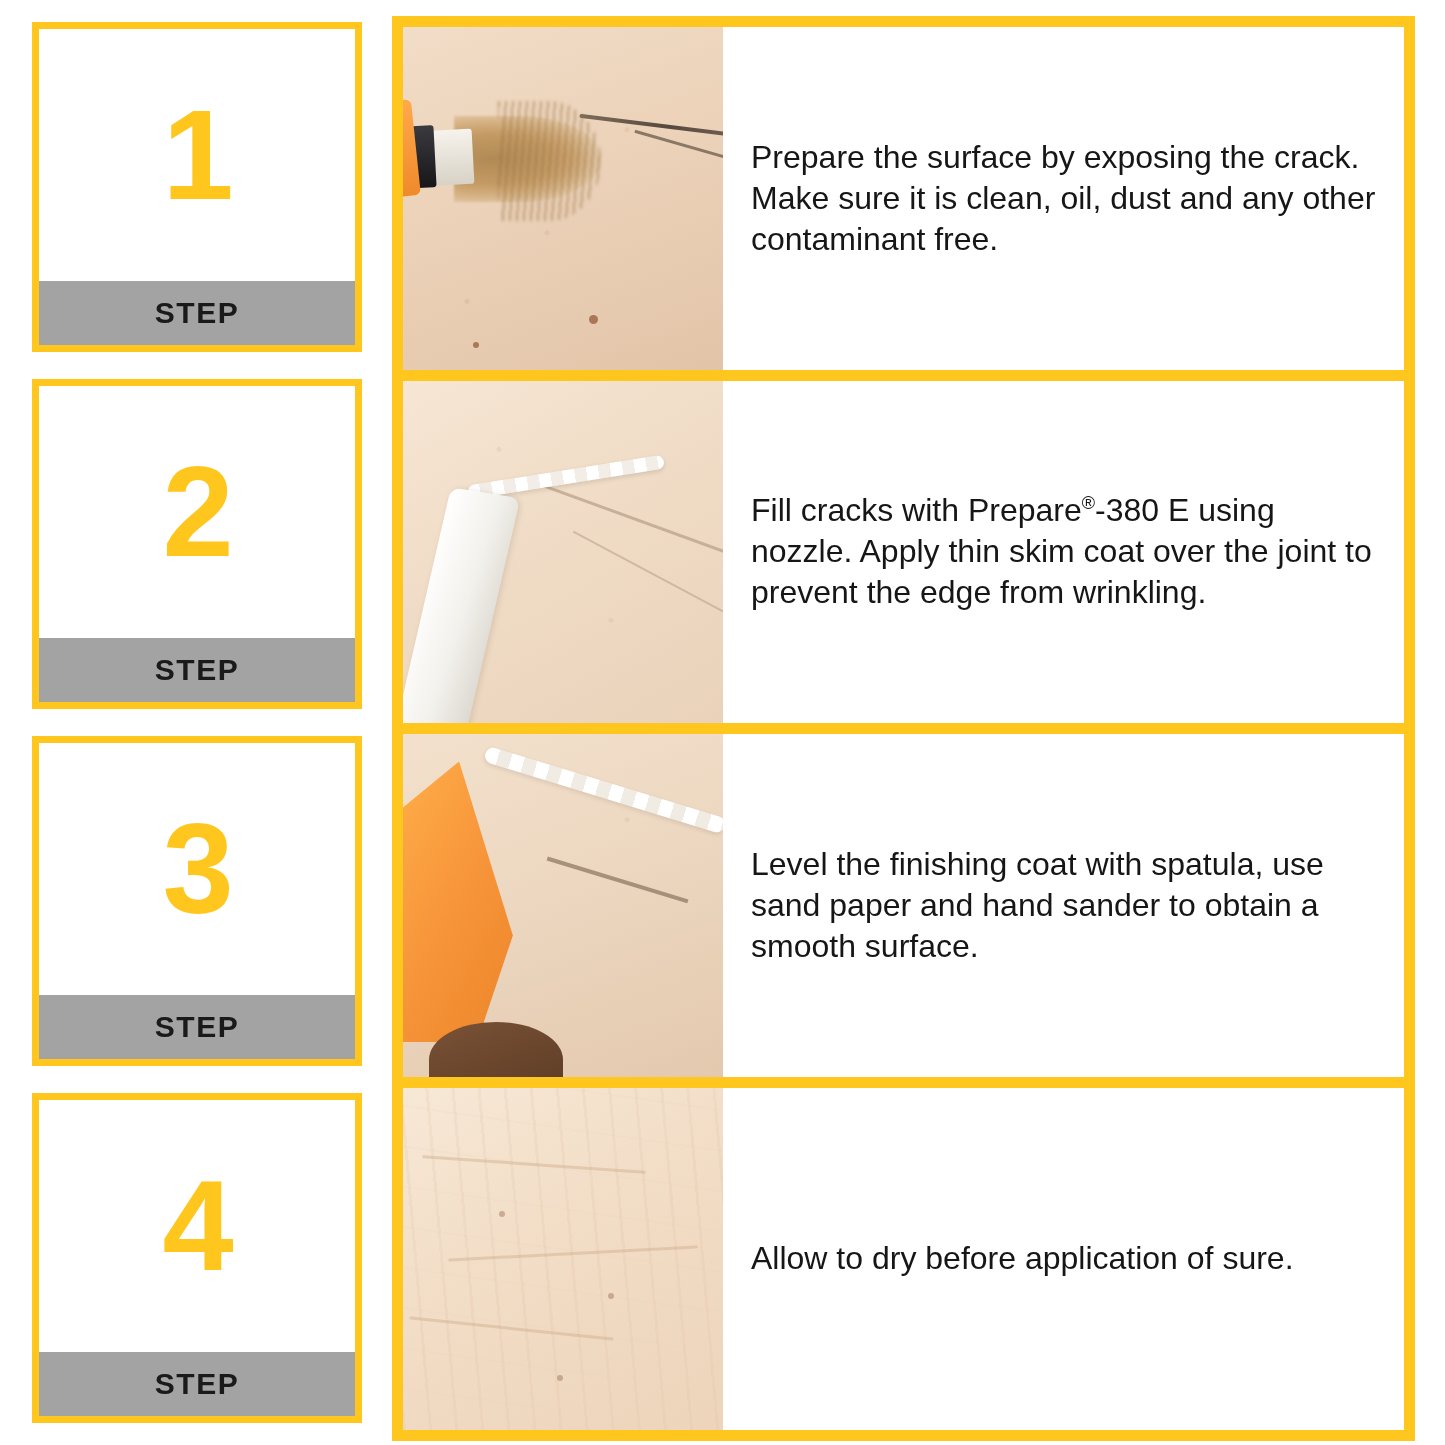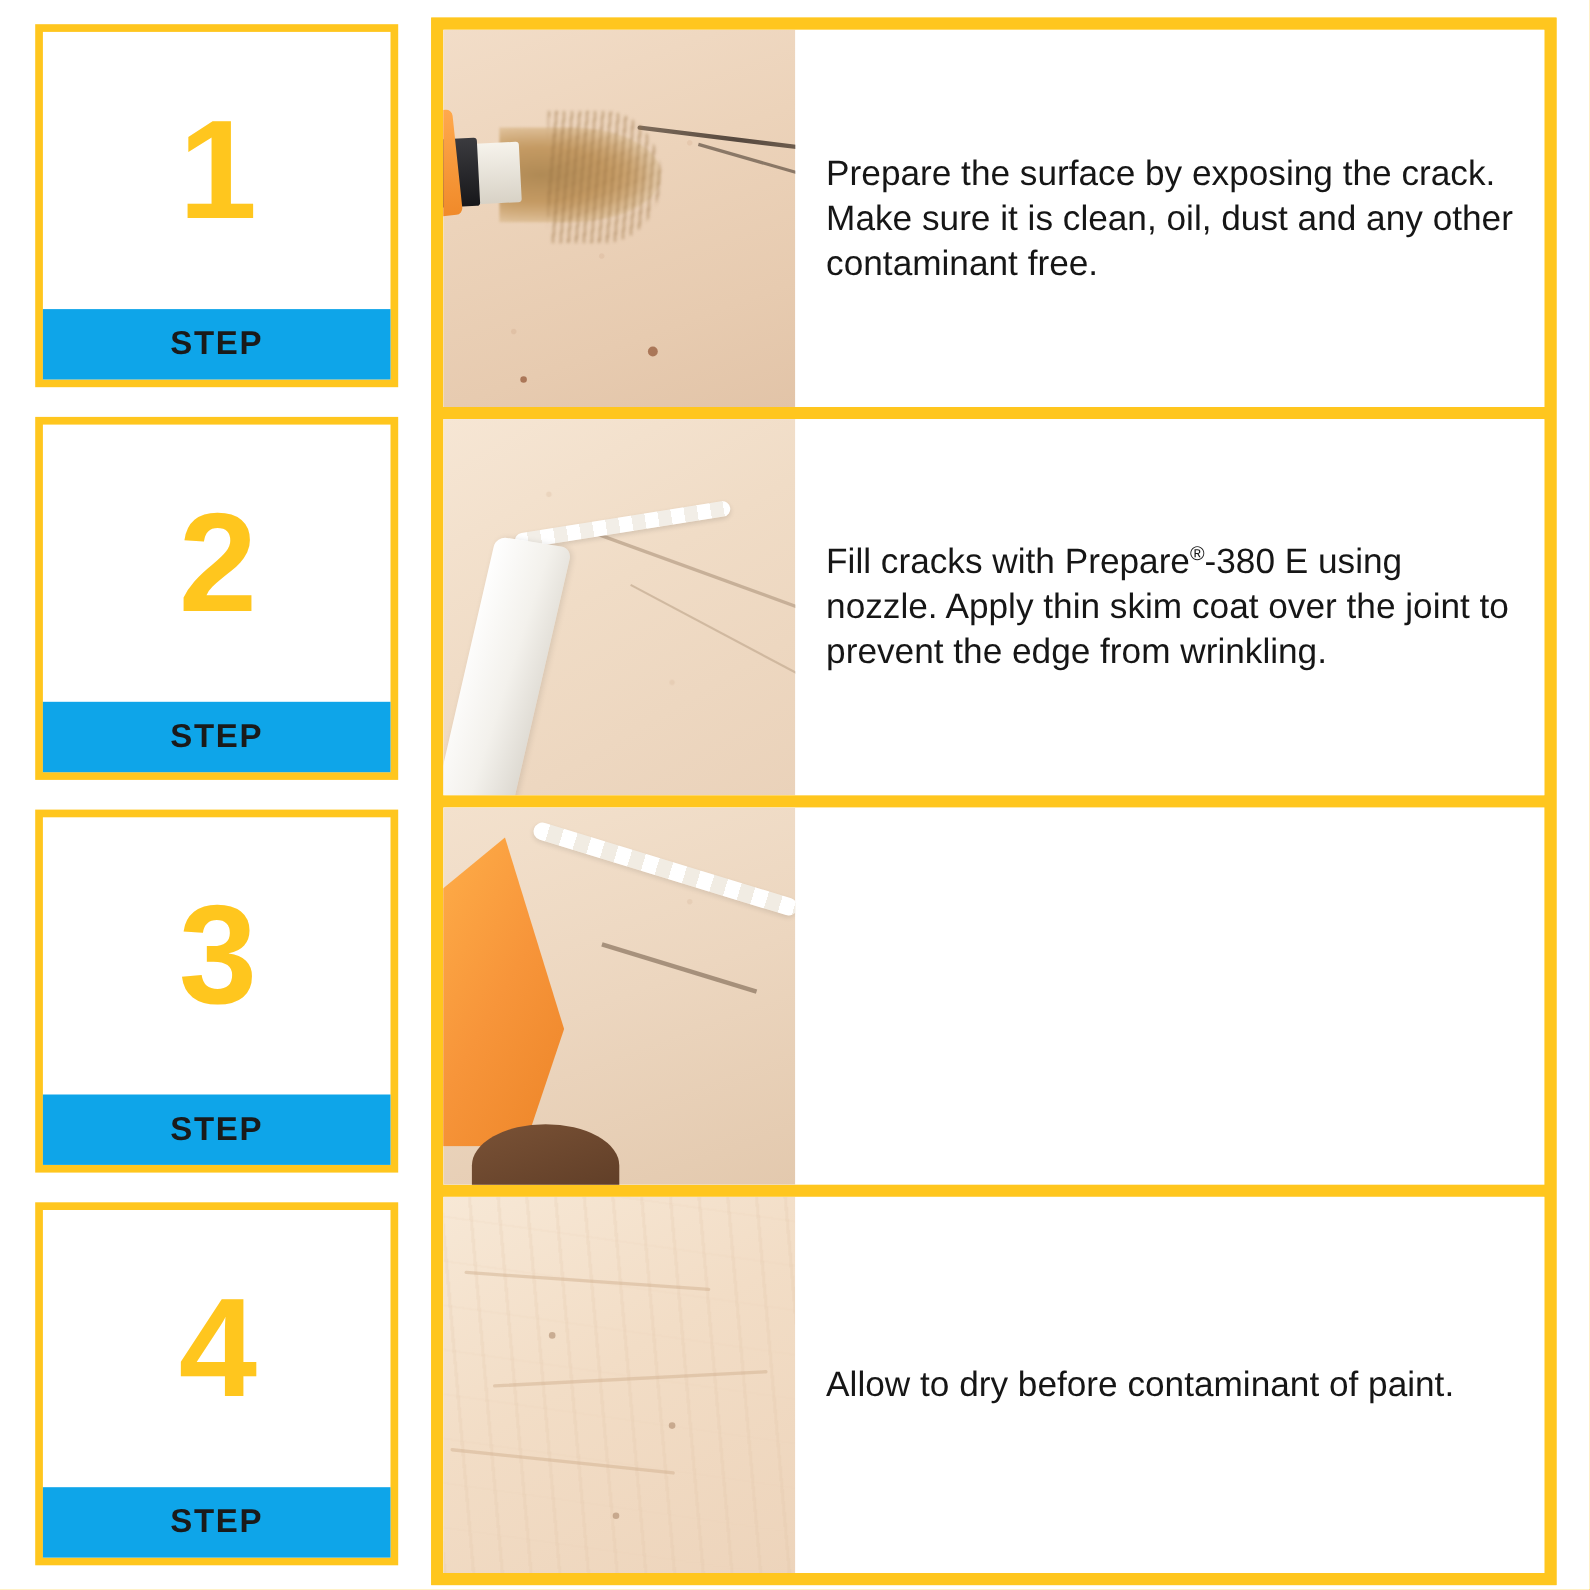--- a/index.html
+++ b/index.html
@@ -46,21 +46,21 @@
     align-items: center;
     justify-content: center;
     color: #FFC61E;
     font-size: 128px;
     font-weight: bold;
     line-height: 1;
     letter-spacing: -2px;
   }
   .step-label {
     flex: 0 0 64px;
-    background: #0ea5e9;
+    background: #a3a3a3;
     color: #1a1a1a;
     font-size: 30px;
     font-weight: bold;
     letter-spacing: 1.5px;
     display: flex;
     align-items: center;
     justify-content: center;
   }
 
   
@@ -388,32 +388,35 @@
 
     <div class="row">
       <div class="row-photo">
         <div class="photo p3">
           <div class="p3-bead"></div>
           <div class="p3-crack"></div>
           <div class="p3-spatula"></div>
           <div class="p3-hand"></div>
         </div>
       </div>
+      <div class="row-text">
+        <p>Level the finishing coat with spatula, use sand paper and hand sander to obtain a smooth surface.</p>
+      </div>
     </div>
 
     <div class="row">
       <div class="row-photo">
         <div class="photo p4">
           <div class="p4-streak" style="left:6%; top:22%; width:70%; transform:rotate(4deg);"></div>
           <div class="p4-streak" style="left:14%; top:48%; width:78%; transform:rotate(-3deg);"></div>
           <div class="p4-streak" style="left:2%; top:70%; width:64%; transform:rotate(6deg);"></div>
           <div class="p4-dot" style="left:30%; top:36%;"></div>
           <div class="p4-dot" style="left:64%; top:60%;"></div>
           <div class="p4-dot" style="left:48%; top:84%;"></div>
         </div>
       </div>
       <div class="row-text">
-        <p>Allow to dry before contaminant of paint.</p>
+        <p>Allow to dry before application of sure.</p>
       </div>
     </div>
 
   </div>
 </div>
 
 </body></html>

